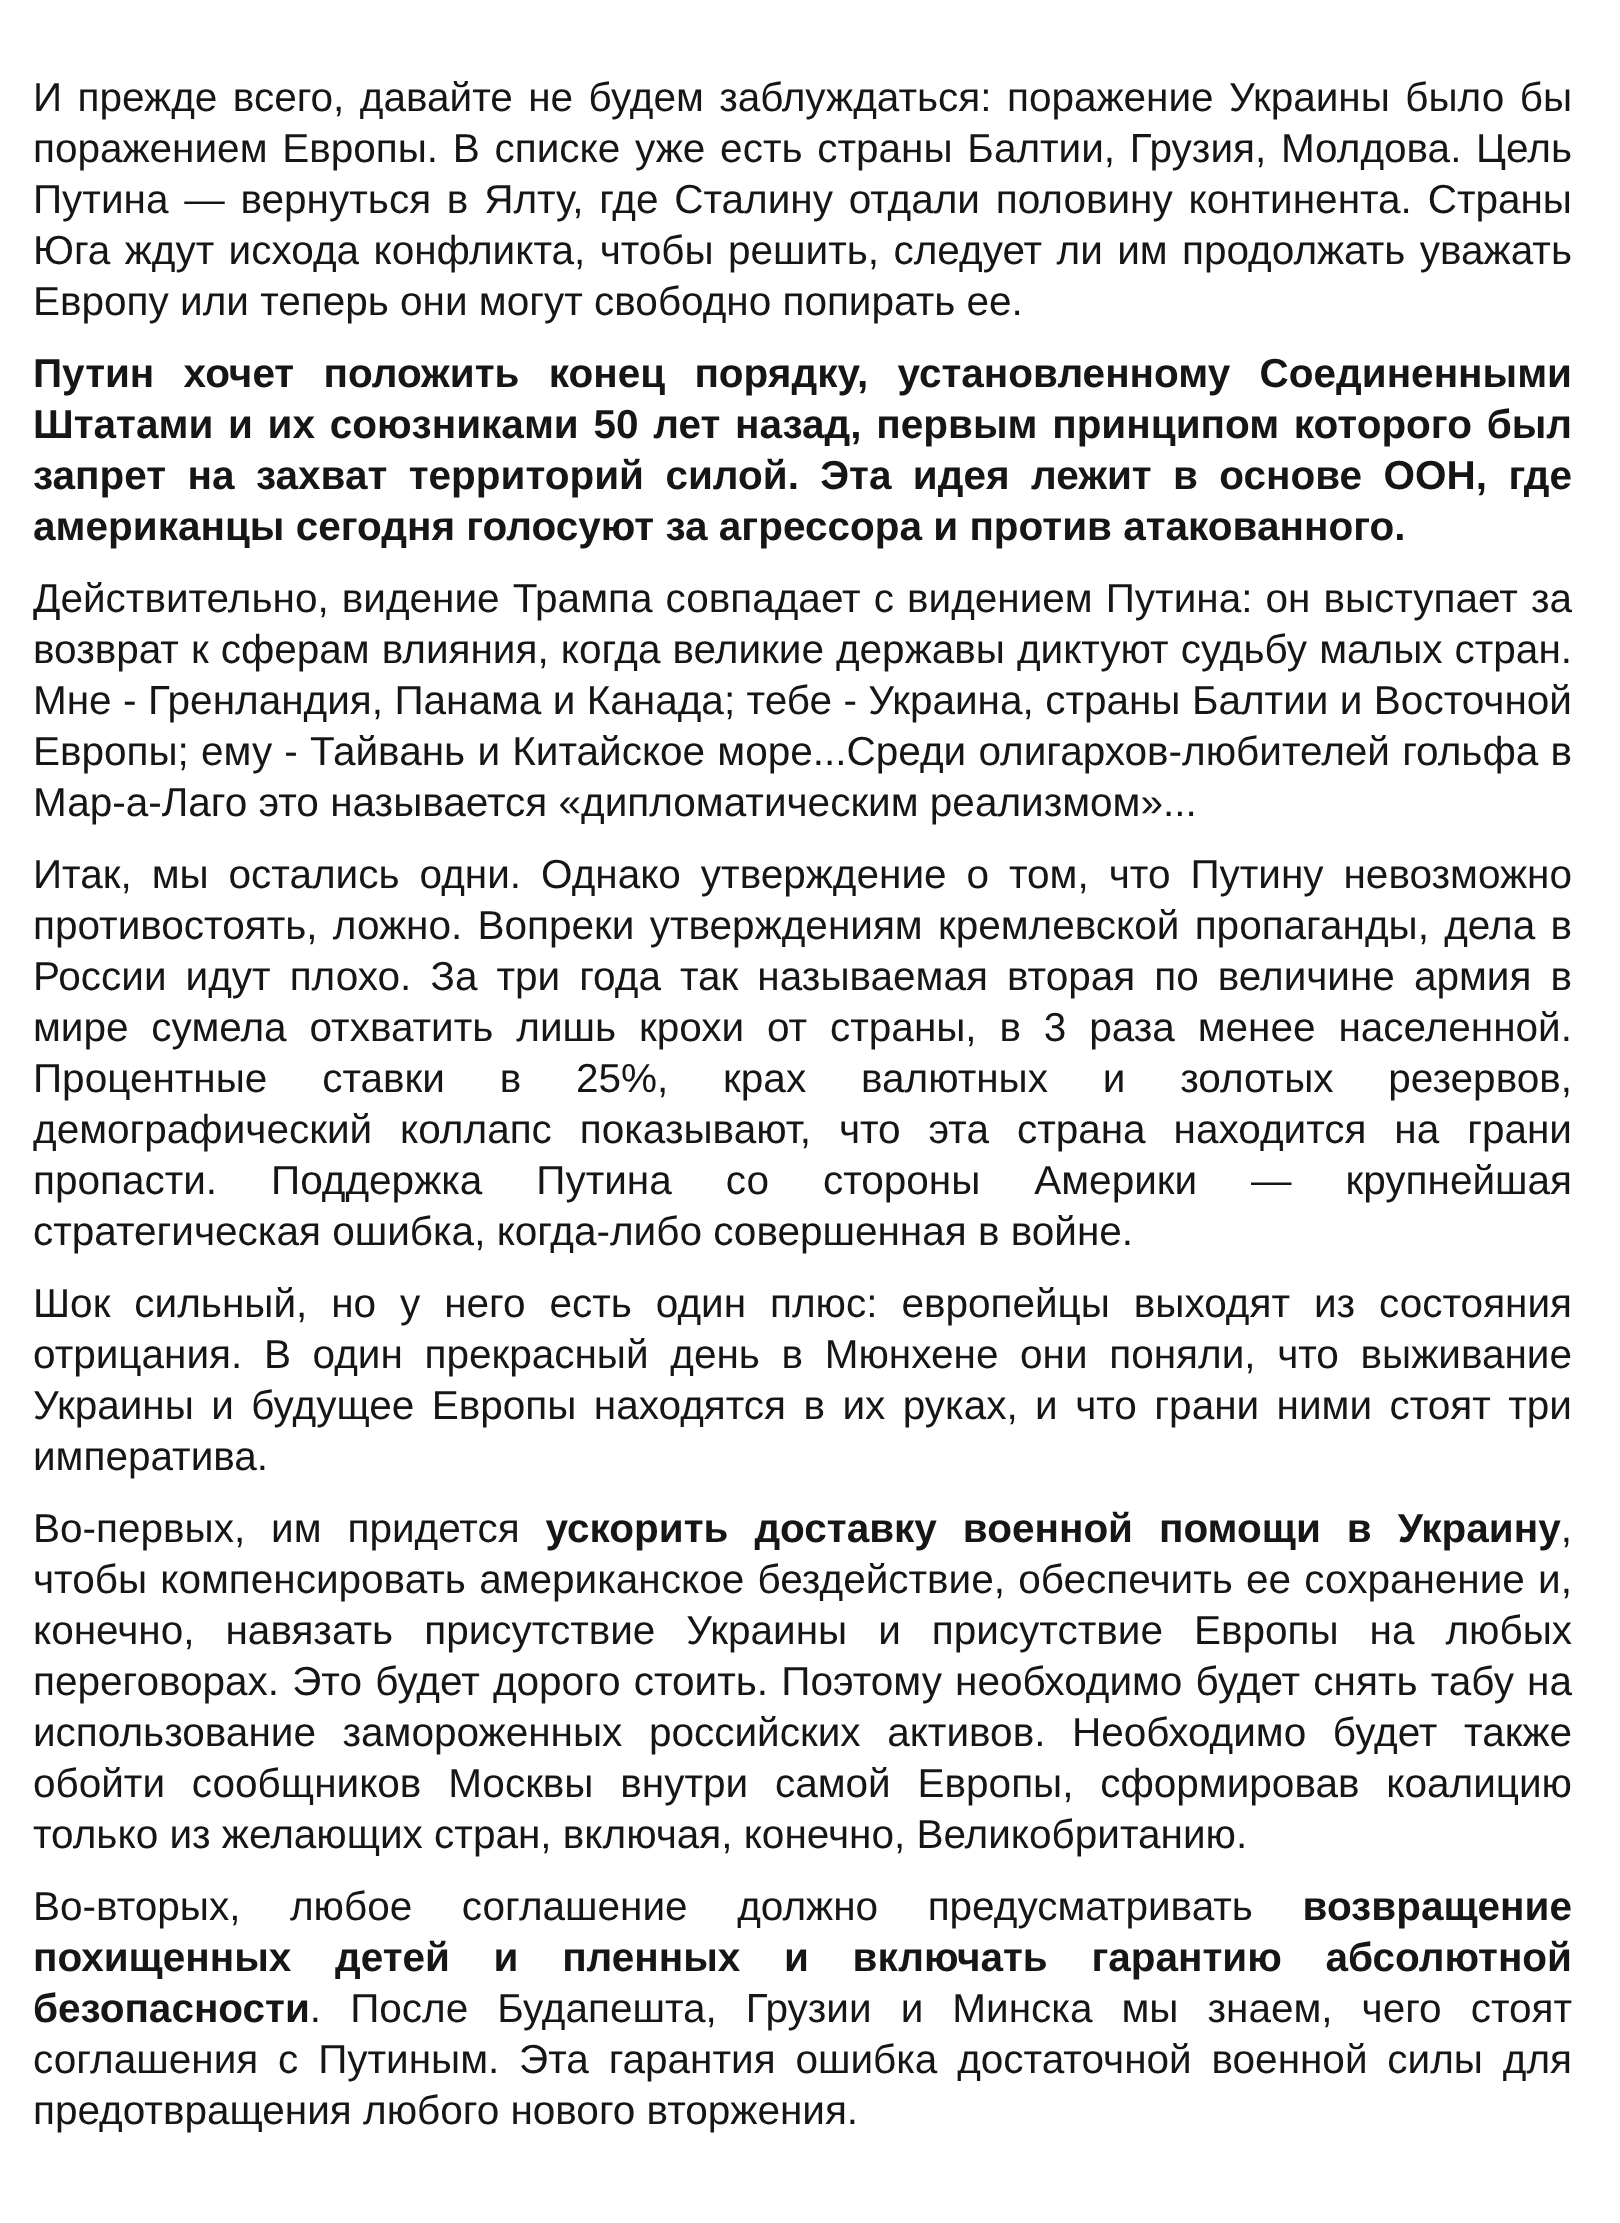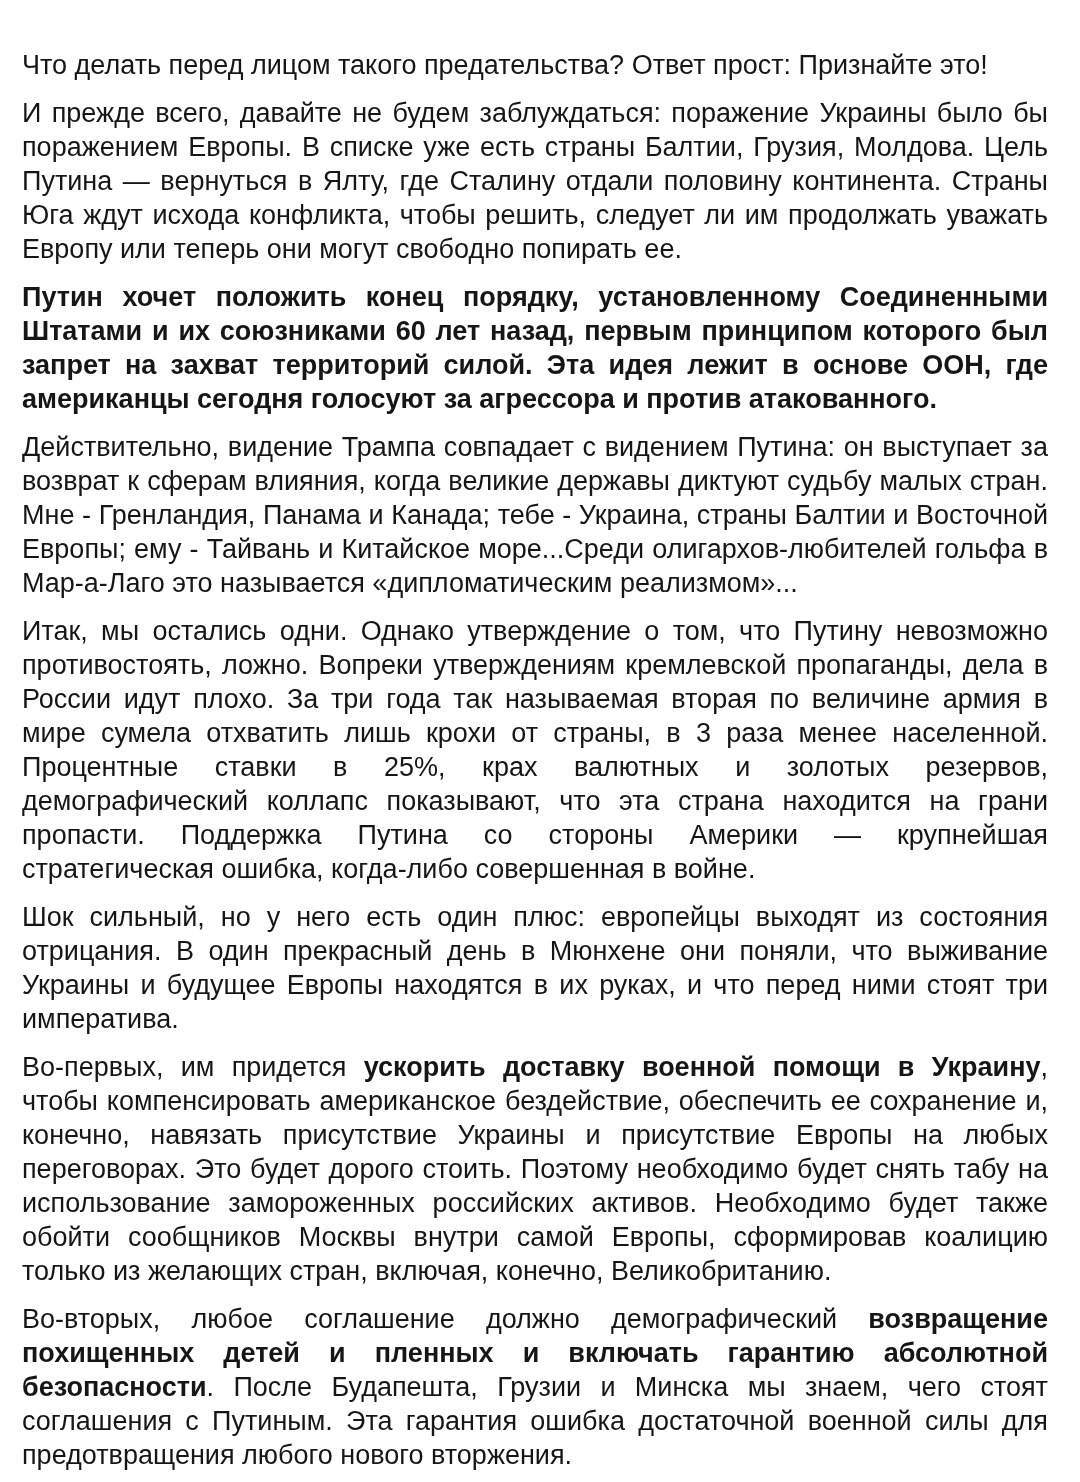--- a/index.html
+++ b/index.html
@@ -24,22 +24,21 @@
     text-align: justify;
   }
   .para:last-child { margin-bottom: 0; }
   .b { font-weight: 700; }
 </style>
 </head>
 <body>
 
 <main class="doc" style="color: rgb(22, 22, 22); background: rgb(255, 255, 255);">
   <div id="paragraph-list">
-      <p class="para"><span class="">Что делать перед лицом такого предательства? Ответ прост: Признайте это!</span></p>
       <p class="para"><span class="">И прежде всего, давайте не будем заблуждаться: поражение Украины было бы поражением Европы. В списке уже есть страны Балтии, Грузия, Молдова. Цель Путина — вернуться в Ялту, где Сталину отдали половину континента. Страны Юга ждут исхода конфликта, чтобы решить, следует ли им продолжать уважать Европу или теперь они могут свободно попирать ее.</span></p>
-      <p class="para"><span class="b">Путин хочет положить конец порядку, установленному Соединенными Штатами и их союзниками 60 лет назад, первым принципом которого был запрет на захват территорий силой. Эта идея лежит в основе ООН, где американцы сегодня голосуют за агрессора и против атакованного.</span></p>
+      <p class="para"><span class="b">Путин хочет положить конец порядку, установленному Соединенными Штатами и их союзниками 50 лет назад, первым принципом которого был запрет на захват территорий силой. Эта идея лежит в основе ООН, где американцы сегодня голосуют за агрессора и против атакованного.</span></p>
       <p class="para"><span class="">Действительно, видение Трампа совпадает с видением Путина: он выступает за возврат к сферам влияния, когда великие державы диктуют судьбу малых стран. Мне - Гренландия, Панама и Канада; тебе - Украина, страны Балтии и Восточной Европы; ему - Тайвань и Китайское море...Среди олигархов-любителей гольфа в Мар-а-Лаго это называется «дипломатическим реализмом»...</span></p>
       <p class="para"><span class="">Итак, мы остались одни. Однако утверждение о том, что Путину невозможно противостоять, ложно. Вопреки утверждениям кремлевской пропаганды, дела в России идут плохо. За три года так называемая вторая по величине армия в мире сумела отхватить лишь крохи от страны, в 3 раза менее населенной. Процентные ставки в 25%, крах валютных и золотых резервов, демографический коллапс показывают, что эта страна находится на грани пропасти. Поддержка Путина со стороны Америки — крупнейшая стратегическая ошибка, когда-либо совершенная в войне.</span></p>
-      <p class="para"><span class="">Шок сильный, но у него есть один плюс: европейцы выходят из состояния отрицания. В один прекрасный день в Мюнхене они поняли, что выживание Украины и будущее Европы находятся в их руках, и что перед ними стоят три императива.</span></p>
+      <p class="para"><span class="">Шок сильный, но у него есть один плюс: европейцы выходят из состояния отрицания. В один прекрасный день в Мюнхене они поняли, что выживание Украины и будущее Европы находятся в их руках, и что грани ними стоят три императива.</span></p>
       <p class="para"><span class="">Во-первых, им придется </span><span class="b">ускорить доставку военной помощи в Украину</span><span class="">, чтобы компенсировать американское бездействие, обеспечить ее сохранение и, конечно, навязать присутствие Украины и присутствие Европы на любых переговорах. Это будет дорого стоить. Поэтому необходимо будет снять табу на использование замороженных российских активов. Необходимо будет также обойти сообщников Москвы внутри самой Европы, сформировав коалицию только из желающих стран, включая, конечно, Великобританию.</span></p>
-      <p class="para"><span class="">Во-вторых, любое соглашение должно демографический </span><span class="b">возвращение похищенных детей и пленных и включать гарантию абсолютной безопасности</span><span class="">. После Будапешта, Грузии и Минска мы знаем, чего стоят соглашения с Путиным. Эта гарантия ошибка достаточной военной силы для предотвращения любого нового вторжения.</span></p>
+      <p class="para"><span class="">Во-вторых, любое соглашение должно предусматривать </span><span class="b">возвращение похищенных детей и пленных и включать гарантию абсолютной безопасности</span><span class="">. После Будапешта, Грузии и Минска мы знаем, чего стоят соглашения с Путиным. Эта гарантия ошибка достаточной военной силы для предотвращения любого нового вторжения.</span></p>
     </div>
 </main>
 
 </body></html>

